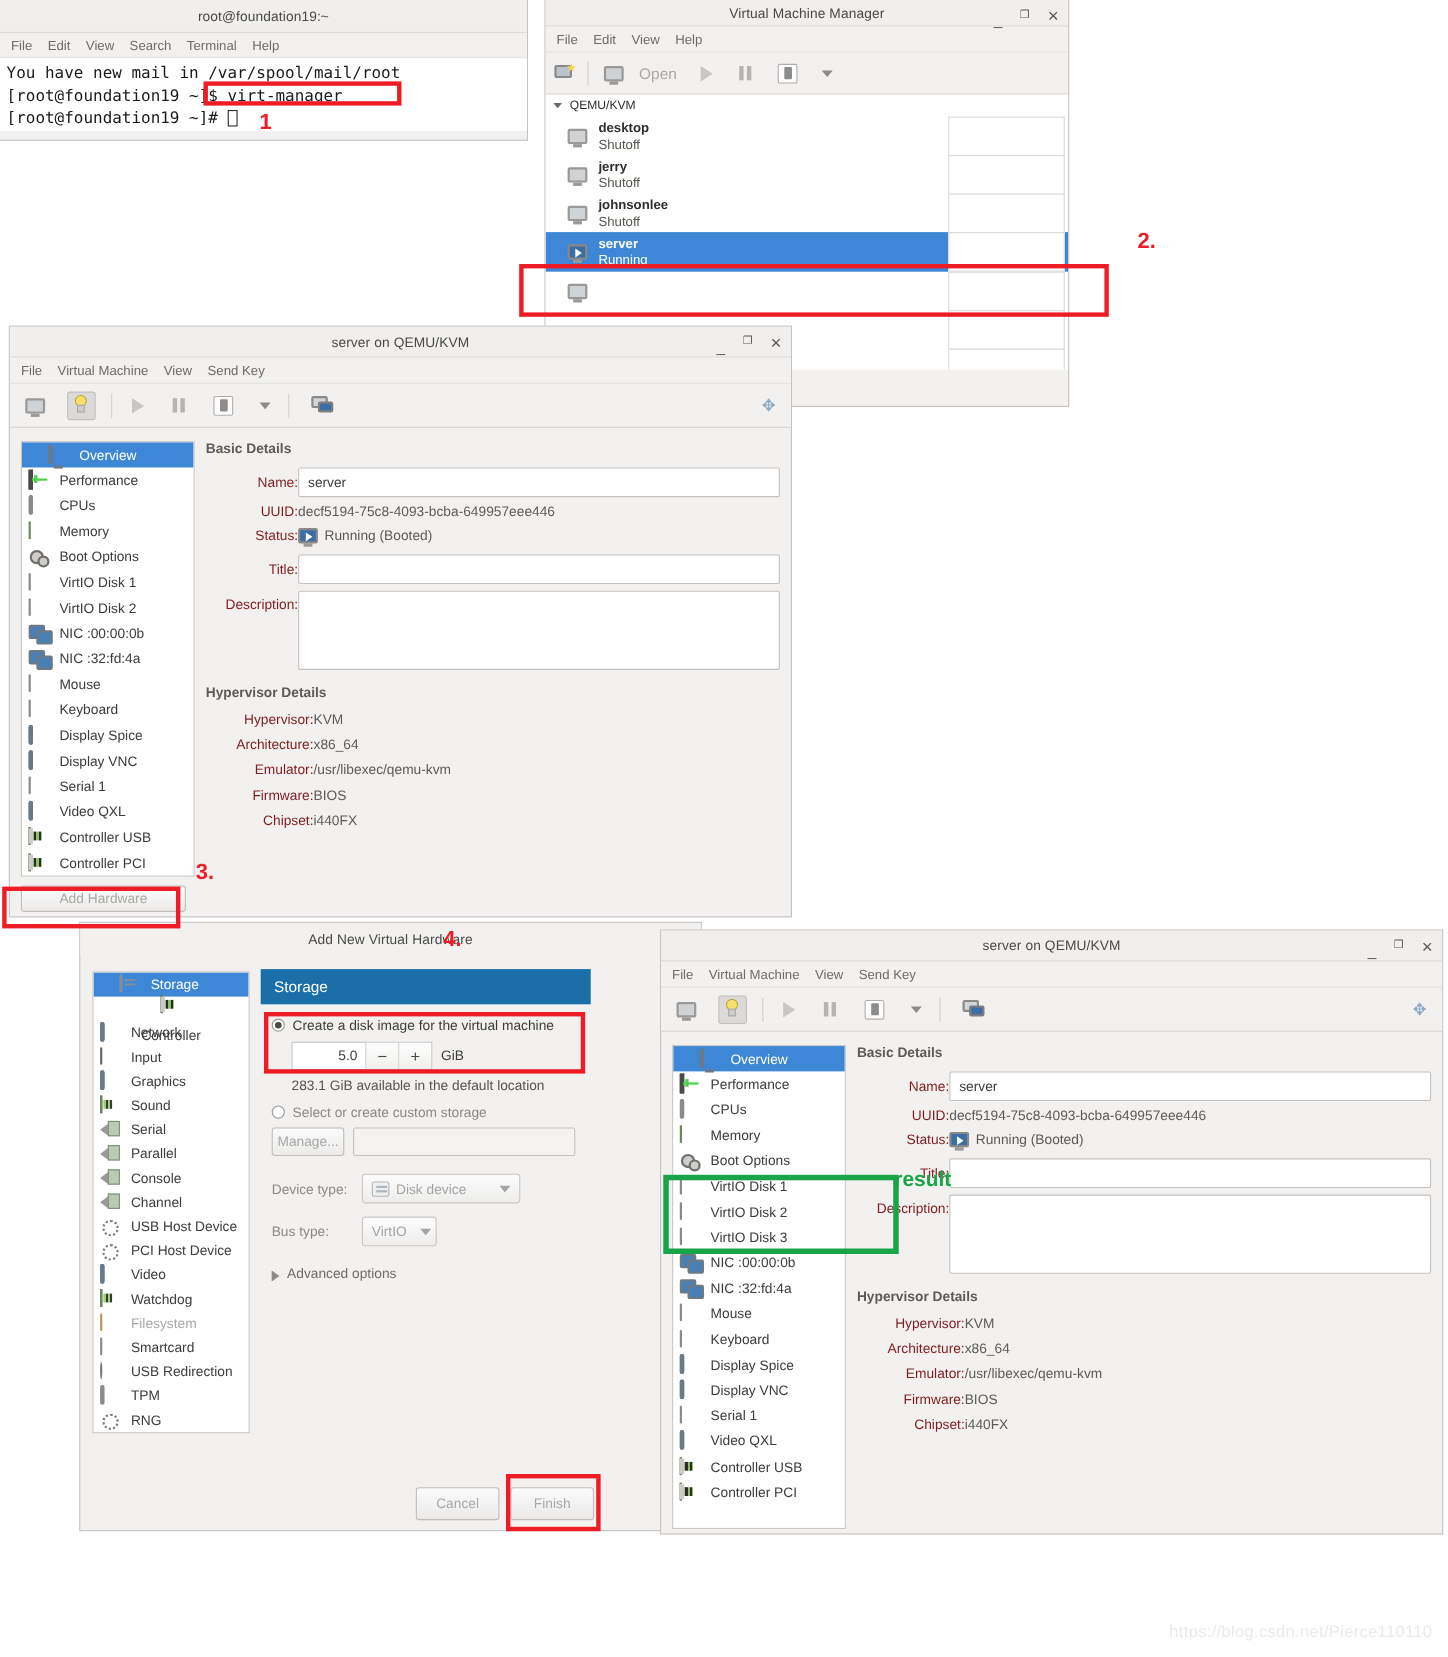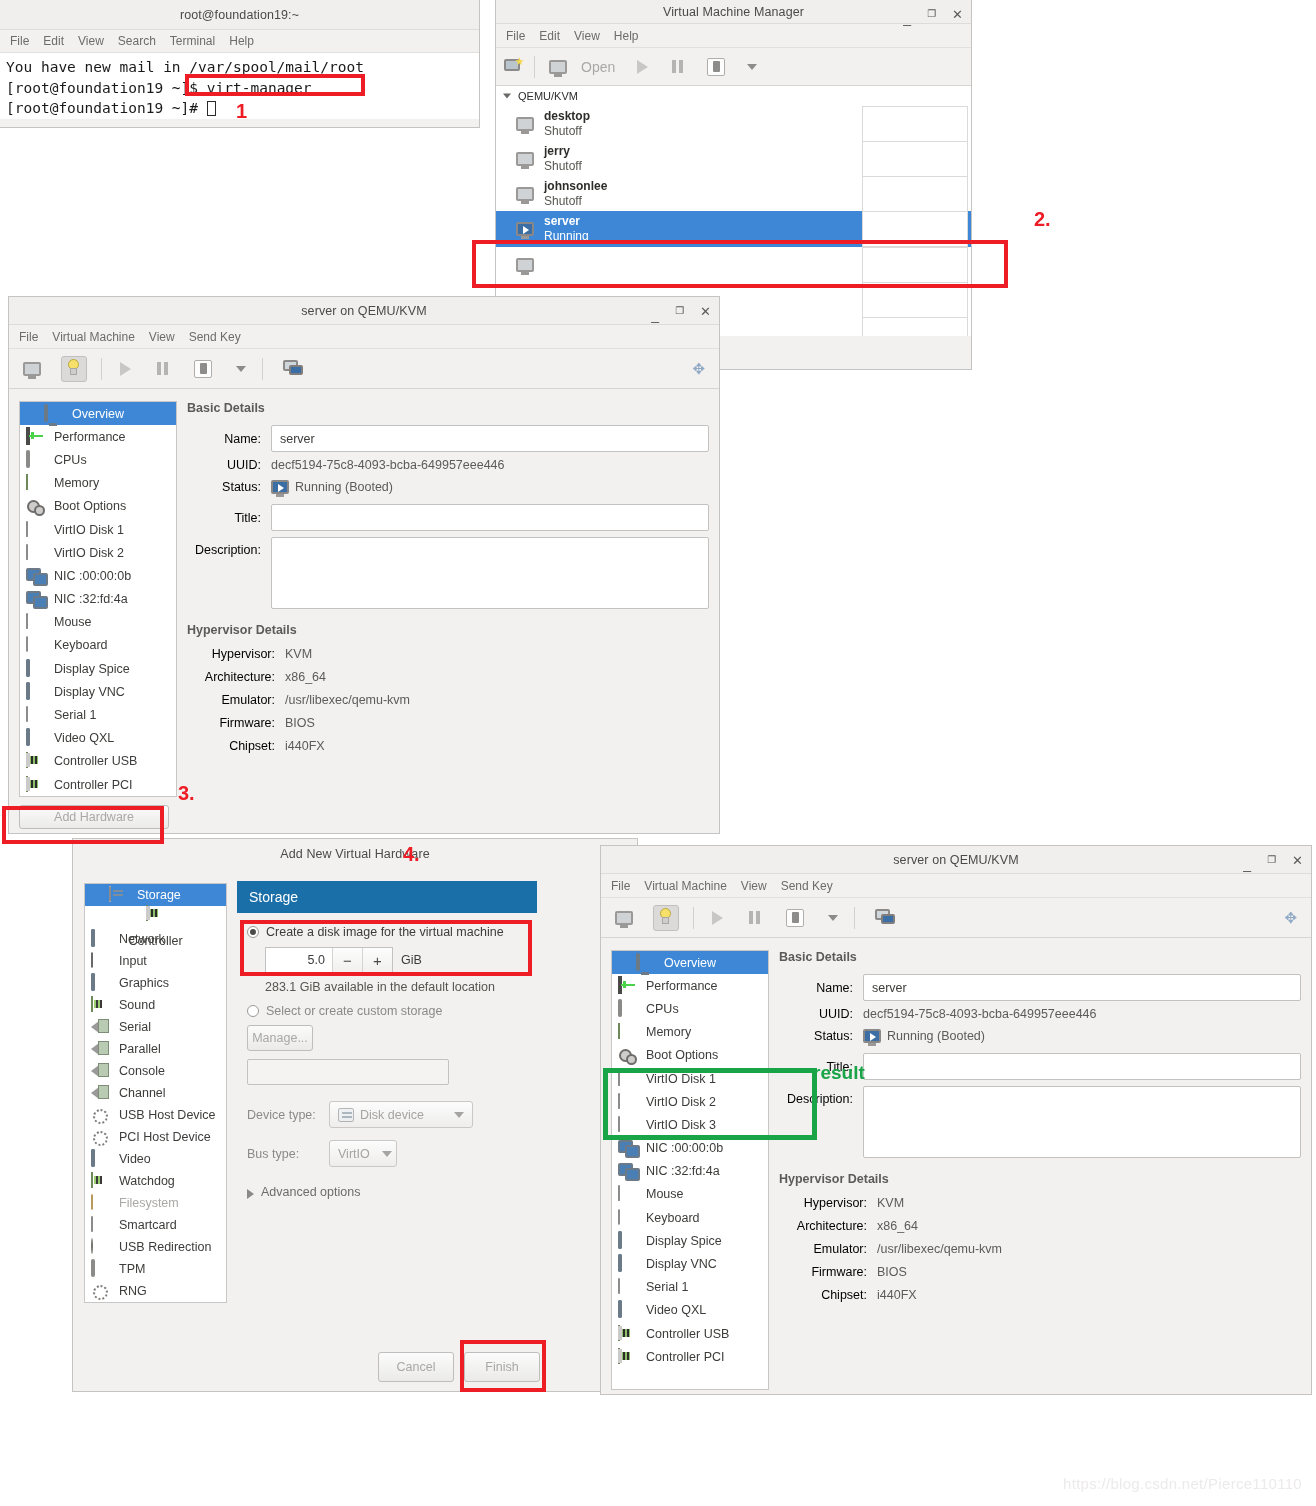--- a/index.html
+++ b/index.html
@@ -129,21 +129,21 @@
   
   .hwlist { background:#fff; border:1px solid #c9c7c5; overflow:hidden; }
   .hwrow { display:flex; align-items:center; gap:8px; height:23.2px;
            padding:0 6px; font-size:12.5px; color:#3c3c3a; }
   .hwrow.sel { background:#3d87d6; color:#fff;padding-left:24px; }
   .hwrow.dim { color:#a9a8a6; }
 
   
   .sect { font-size:12.5px; font-weight:bold; color:#5c5b59; }
   .frow { display:flex; align-items:center; margin-bottom:6px; }
-  .flab { font-size:12.5px; color:#000000; text-align:right; padding-right:10px; }
+  .flab { font-size:12.5px; color:#7f1d1d; text-align:right; }
   .fval { font-size:12.5px; color:#5c5b59; }
   .inp { background:#fff; border:1px solid #c4c2c0; border-radius:2px;
          font-size:12.5px; color:#3c3c3a; display:flex; align-items:center;
          padding:0 8px; }
   .ta { background:#fff; border:1px solid #c4c2c0; border-radius:2px; }
 
   .btn { border:1px solid #c0bebc; border-radius:3px;
          background:linear-gradient(#fbfbfb,#ebeae9);
          font-size:12.5px; color:#a9a8a6; display:flex;
          align-items:center; justify-content:center; }
@@ -571,21 +571,21 @@
             <span class="b">+</span>
           </span>
           <span style="font-size:12.5px;color:#3c3c3a;">GiB</span>
         </div>
         <div style="font-size:12.5px;color:#56554f;margin:7px 0 0 18px;">283.1 GiB available in the default location</div>
 
         <div style="display:flex;align-items:center;gap:7px;margin-top:10px;">
           <span class="radio"></span>
           <span style="font-size:12.5px;color:#8b8a88;">Select or create custom storage</span>
         </div>
-        <div style="display:flex;align-items:flex-start;gap:8px;margin:7px 0 0 0;flex-direction:column;">
+        <div style="display:flex;align-items:flex-end;gap:8px;margin:7px 0 0 0;">
           <span class="btn" style="width:66px;height:26px;">
             <span>Manage...</span>
           </span>
           <span class="inp" style="width:202px;height:26px;background:#f4f3f2;"></span>
         </div>
 
         <div style="display:flex;align-items:center;margin-top:16px;">
           <span style="font-size:12.5px;color:#8b8a88;width:82px;">Device type:</span>
           <span class="sel-ctl" style="width:144px;height:27px;">
             <span class="i-storage" style="opacity:.6;"></span>

